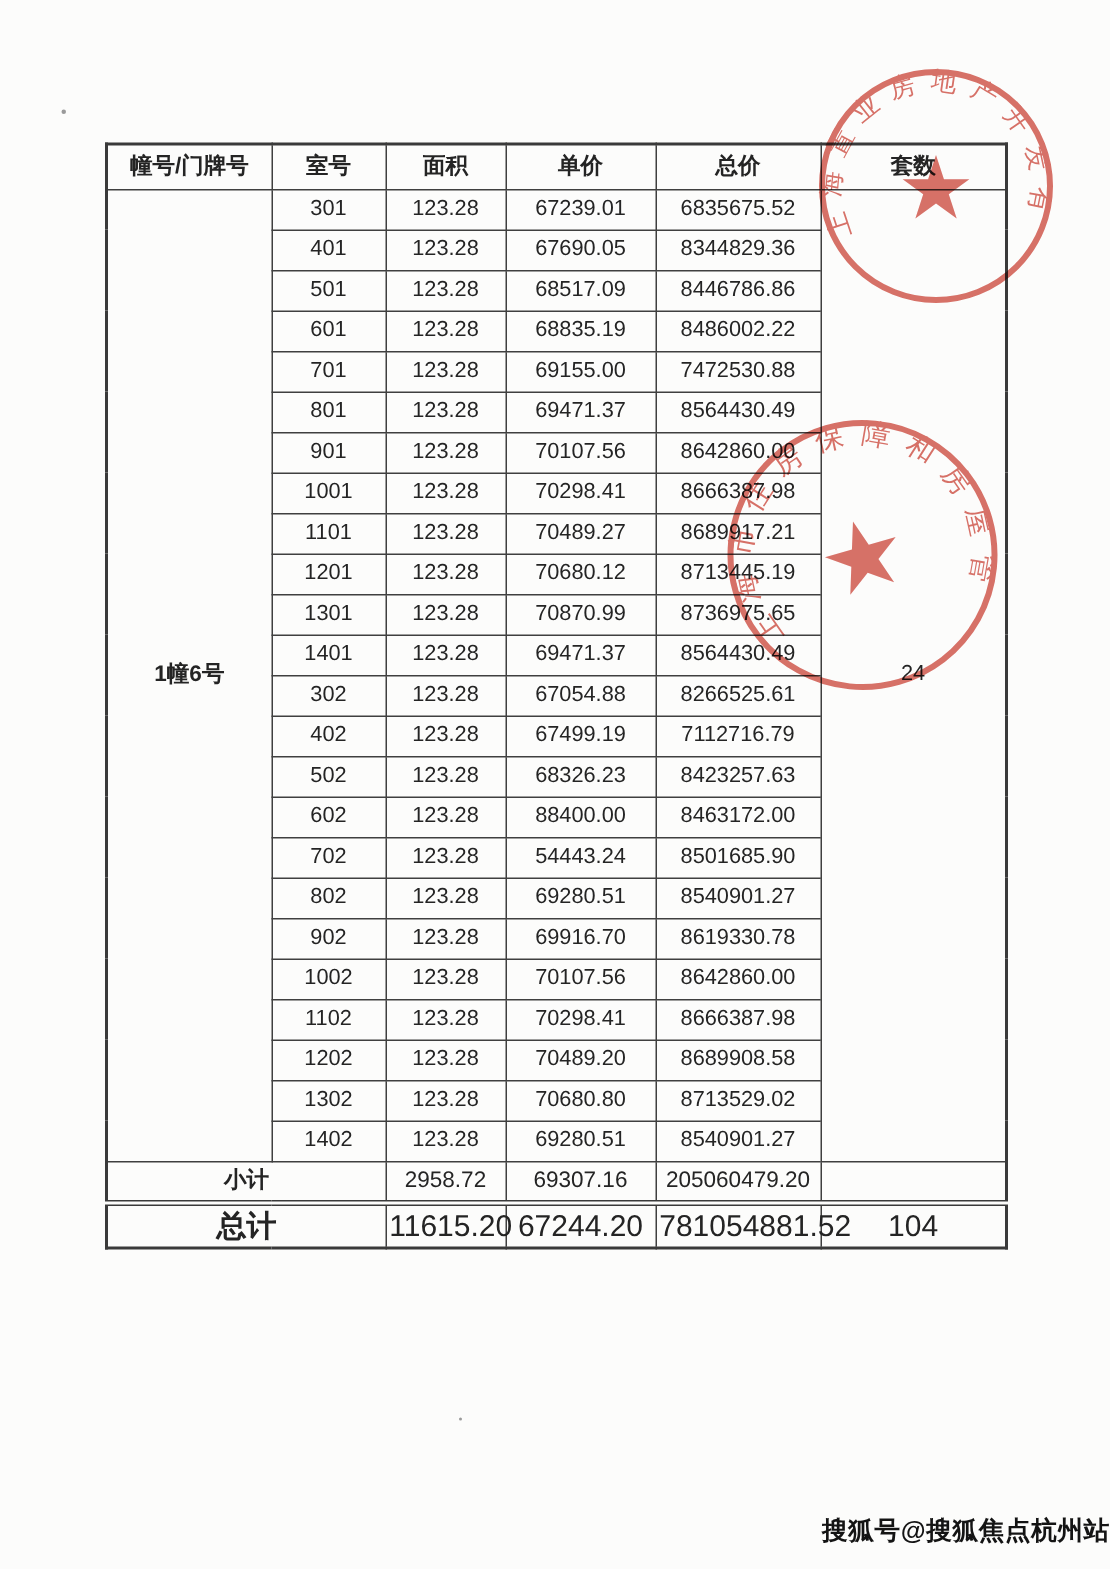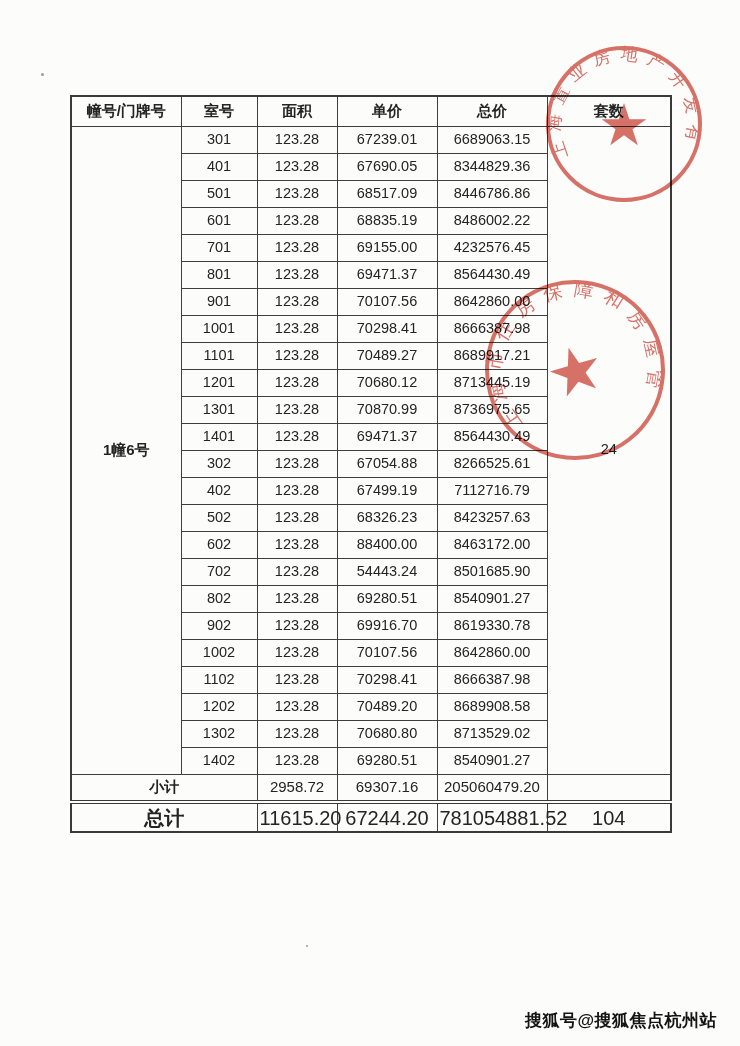--- a/index.html
+++ b/index.html
@@ -38,21 +38,21 @@
   .stamp-2 { left:480px; top:275px; transform:rotate(-16deg); }
   .seal-ring { fill:none; stroke:#cf4a3f; stroke-width:4; }
   .seal-text { fill:#cf4a3f; font-family:"DejaVu Sans",sans-serif; }
   .stamp-1 .seal-text { font-size:17px; letter-spacing:9px; }
   .stamp-2 .seal-text { font-size:19px; letter-spacing:10px; }
   .seal-star { fill:#cf4a3f; font-family:"DejaVu Sans",sans-serif; }
   .stamp-1 .seal-star { font-size:58px; }
   .stamp-2 .seal-star { font-size:64px; }
 
   .watermark {
-    position:absolute; right:23px; bottom:14px;
+    position:absolute; right:0; bottom:14px;
     font-size:17px; font-weight:700; color:#141414; letter-spacing:.5px;
   }
   .speck { position:absolute; width:3px; height:3px; border-radius:50%; background:#9a9a9a; }
   .speck-1 { left:41px; top:73px; }
   .speck-2 { left:306px; top:945px; width:2px; height:2px; }
 </style>
 </head>
 <body>
 
 <div class="page">
@@ -75,21 +75,21 @@
         <th>总价</th>
         <th>套数</th>
       </tr>
     </thead>
     <tbody id="rows">
         <tr>
           <td rowspan="24" class="building">1幢6号</td>
           <td>301</td>
           <td>123.28</td>
           <td>67239.01</td>
-          <td>6689063.15</td>
+          <td>6835675.52</td>
           <td rowspan="24">24</td>
         </tr>
         <tr>
           <td>401</td>
           <td>123.28</td>
           <td>67690.05</td>
           <td>8344829.36</td>
         </tr>
         <tr>
           <td>501</td>
@@ -100,21 +100,21 @@
         <tr>
           <td>601</td>
           <td>123.28</td>
           <td>68835.19</td>
           <td>8486002.22</td>
         </tr>
         <tr>
           <td>701</td>
           <td>123.28</td>
           <td>69155.00</td>
-          <td>4232576.45</td>
+          <td>7472530.88</td>
         </tr>
         <tr>
           <td>801</td>
           <td>123.28</td>
           <td>69471.37</td>
           <td>8564430.49</td>
         </tr>
         <tr>
           <td>901</td>
           <td>123.28</td>

